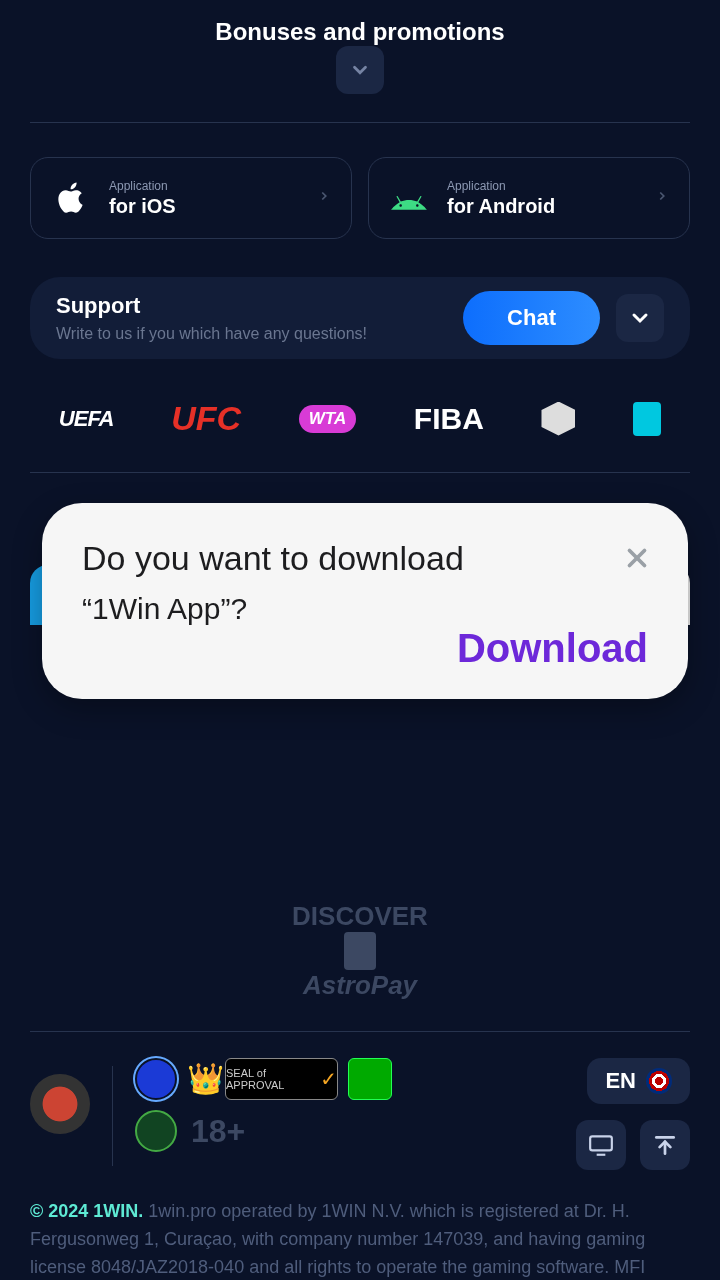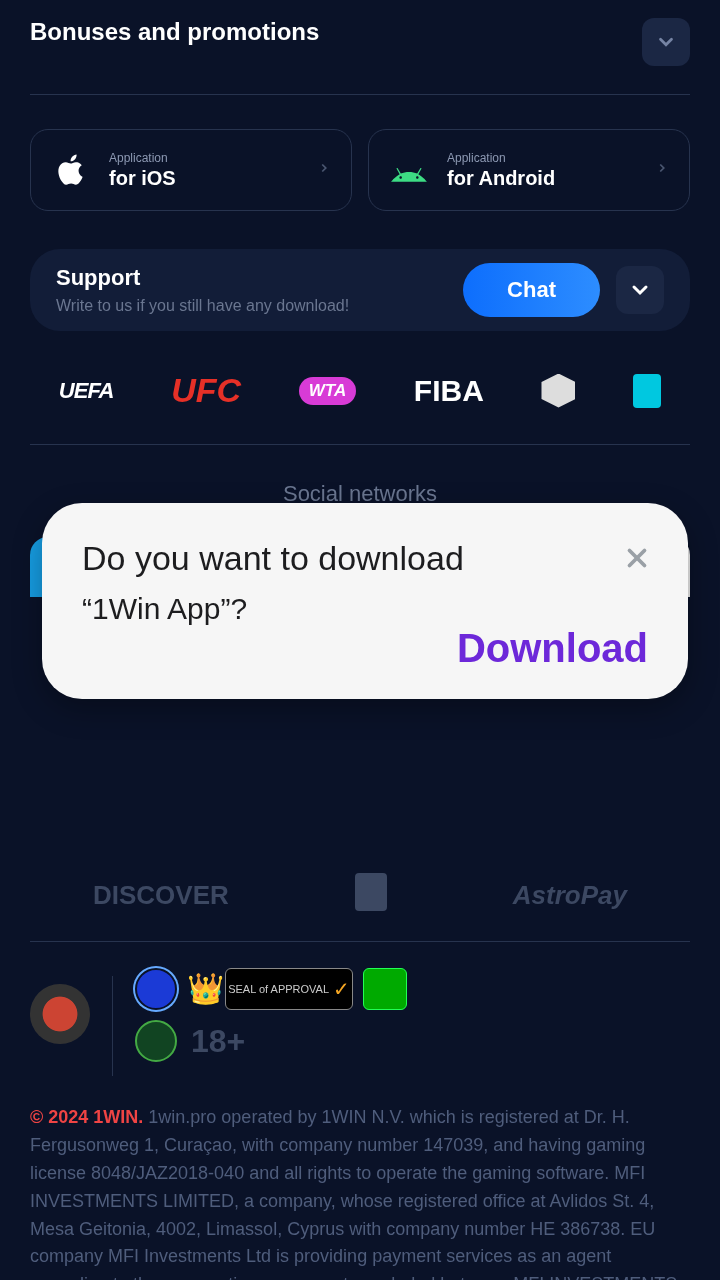--- a/index.html
+++ b/index.html
@@ -7,23 +7,24 @@
     width: 720px;
     height: 1280px;
     background: #0a1228;
     font-family: -apple-system, BlinkMacSystemFont, "Segoe UI", Arial, sans-serif;
     color: #fff;
     overflow: hidden;
     position: relative;
   }
   .content { padding: 0 30px; }
   .bonuses-row {
-    display: flex; justify-content: space-between; align-items: flex-start;
+    display: flex; justify-content: space-between; align-items: center;
     padding: 18px 0 28px;
     border-bottom: 1px solid #27334e;
+    flex-direction: column;
   }
   .bonuses-title { font-size: 24px; font-weight: 600; color: #fff; }
   .chev-btn {
     width: 48px; height: 48px; border-radius: 12px;
     background: #1b2744; display: flex; align-items: center; justify-content: center;
   }
   .apps-row { display: flex; gap: 16px; margin-top: 34px; }
   .app-card {
     flex: 1; border: 1px solid #27334e; border-radius: 18px;
     display: flex; align-items: center; padding: 18px 20px; gap: 18px;
@@ -57,43 +58,43 @@
   .uefa { color:#fff; font-style:italic; font-size:22px; position:relative; letter-spacing:-1px;}
   .ufc { color:#e63027; font-style:italic; font-size:34px; }
   .wta { background:#d83bd6; border-radius:20px; padding:4px 10px; font-size:17px; color:#fff; font-style:italic;}
   .fiba{ color:#fff; font-size:30px; }
   .nhl { width:34px;height:34px;background:#ddd;border-radius:4px; clip-path: polygon(50% 0,100% 25%,100% 75%,50% 100%,0 75%,0 25%);}
   .atp { width:28px;height:34px;background:#00c8e0;border-radius:4px; }
   .social-title { text-align:center; font-size:22px; color:#6a7690; margin-top:36px; }
   .social-row { display:flex; gap:18px; margin-top:30px; padding:0 0px; }
   .social { flex:1; height:60px; border-radius:18px 18px 0 0; }
   .tg{background:#169ce1;} .yt{background:#d62424;} .ig{background:linear-gradient(45deg,#833ab4,#fd1d1d,#fcb045);} .x{background:#c7c7c7;} .ws{background:#0cb83a;} .tt{background:#e8e8e8;}
-  .pay-row { display:flex; justify-content:space-around; align-items:flex-end; margin-top: 276px; }
+  .pay-row { display:flex; justify-content:space-around; align-items:center; margin-top: 276px; flex-direction: column; }
   .pay { color:#3c4862; font-weight:800; font-size:26px; }
   .interac{ width:32px;height:38px;background:#3c4862;border-radius:4px; }
   hr.sep { border:none; border-top:1px solid #27334e; margin: 30px 0 26px; }
   .cert-row { display:flex; align-items:flex-start; gap:22px; }
   .cert-emblem{width:60px;height:60px;border-radius:50%;background:radial-gradient(circle,#c43 40%,#333 42%);margin-top:16px;}
   .cert-divider{width:1px;height:100px;background:#27334e;margin-top:8px;}
   .cert-grid{display:flex;flex-wrap:wrap;gap:10px;align-items:center;max-width:300px;}
   .cert-box{height:42px;border-radius:6px;}
   .c1{width:42px;background:#1b3ad6;border-radius:50%;border:2px solid #0a1228;box-shadow:0 0 0 2px #6af;}
   .c2{width:28px;font-size:30px;text-align:center;line-height:42px;}
-  .c3{width:128px;background:#000;border:1px solid #888;display:flex;align-items:center;justify-content:center;font-size:11px;color:#ccc;gap:4px;}
+  .c3{width:113px;background:#000;border:1px solid #888;display:flex;align-items:center;justify-content:center;font-size:11px;color:#ccc;gap:4px;}
   .c3 .ck{color:#f5a623;font-size:20px;}
   .c4{width:44px;background:#0a0;border:1px solid #2f5;}
   .c5{width:42px;background:#142;border-radius:50%;border:2px solid #4a4;}
   .age18{font-size:32px;color:#3c4862;font-weight:800;margin-left:4px;}
   .lang-side{margin-left:auto;display:flex;flex-direction:column;gap:16px;align-items:flex-end;}
   .lang-btn{background:#1b2744;border-radius:14px;padding:10px 18px;display:flex;align-items:center;gap:10px;font-size:22px;font-weight:700;}
   .flag{width:26px;height:26px;border-radius:50%;background:radial-gradient(circle at center,#b00 4px,#fff 4px 7px,#b00 7px 10px,#002b7a 10px);}
   .icon-btns{display:flex;gap:14px;}
   .icon-btn{width:50px;height:50px;background:#1b2744;border-radius:12px;display:flex;align-items:center;justify-content:center;}
   .legal{font-size:18px;color:#4f5d7c;line-height:1.55;margin-top:28px;}
-  .legal b{color:#ef4444;}
+  .legal b{color:#5eead4;}
 
   
   .modal {
     position:absolute; left:42px; right:32px; top:503px;
     background:#f6f6f6; border-radius:40px;
     box-shadow: 0 10px 30px rgba(0,0,0,.3);
     padding: 36px 40px 28px;
   }
   .modal-close{ position:absolute; right:36px; top:40px; color:#9aa0a6; }
   .m-title{ font-size:34px; color:#1d1d1f; font-weight:500; }
@@ -144,21 +145,21 @@
         <svg width="14" height="14" viewBox="0 0 24 24" fill="none" stroke="currentColor" stroke-width="3">
             <polyline points="9 6 15 12 9 18"></polyline>
           </svg>
       </div>
     </div>
   </div>
 
   <div class="support-box">
     <div class="support-text">
       <div class="t1">Support</div>
-      <div class="t2">Write to us if you still have any download!</div>
+      <div class="t2">Write to us if you which have any questions!</div>
     </div>
     <div class="chat-btn">Chat</div>
     <div class="support-chev">
       <svg width="24" height="24" viewBox="0 0 24 24" fill="none" stroke="#fff" stroke-width="3" stroke-linecap="round">
           <polyline points="6 9 12 15 18 9"></polyline>
         </svg>
     </div>
   </div>
 
   <div class="partners-row">
@@ -195,20 +196,41 @@
       <div class="cert-box c1"></div>
       <div class="cert-box c2">👑</div>
       <div class="cert-box c3">
           <span>SEAL of APPROVAL</span>
           <span class="ck">✓</span>
         </div>
       <div class="cert-box c4"></div>
       <div class="cert-box c5"></div>
       <div class="age18">18+</div>
     </div>
+    <div class="lang-side">
+      <div class="lang-btn">
+        <span>EN</span>
+        <span class="flag"></span>
+      </div>
+      <div class="icon-btns">
+        <div class="icon-btn">
+          <svg width="26" height="26" viewBox="0 0 24 24" fill="none" stroke="#c9d3ea" stroke-width="2">
+              <rect x="2" y="4" width="20" height="13" rx="2"></rect>
+              <line x1="8" y1="21" x2="16" y2="21"></line>
+            </svg>
+        </div>
+        <div class="icon-btn">
+          <svg width="26" height="26" viewBox="0 0 24 24" fill="none" stroke="#c9d3ea" stroke-width="2.5" stroke-linecap="round">
+              <line x1="4" y1="5" x2="20" y2="5"></line>
+              <line x1="12" y1="20" x2="12" y2="9"></line>
+              <polyline points="7 14 12 9 17 14"></polyline>
+            </svg>
+        </div>
+      </div>
+    </div>
   </div>
 
   <div class="legal">
     <b>© 2024 1WIN.</b><span> 1win.pro operated by 1WIN N.V. which is registered at Dr. H. Fergusonweg 1, Curaçao, with company number 147039, and having gaming license 8048/JAZ2018-040 and all rights to operate the gaming software. MFI INVESTMENTS LIMITED, a company, whose registered office at Avlidos St. 4, Mesa Geitonia, 4002, Limassol, Cyprus with company number HE 386738. EU company MFI Investments Ltd is providing payment services as an agent according to the cooperation agreement concluded between MFI INVESTMENTS LIMITED and 1WIN N.V.</span>
   </div>
 </div>
 
 <div class="modal">
   <div class="modal-close">
     <svg width="30" height="30" viewBox="0 0 24 24" fill="none" stroke="currentColor" stroke-width="3" stroke-linecap="round">

